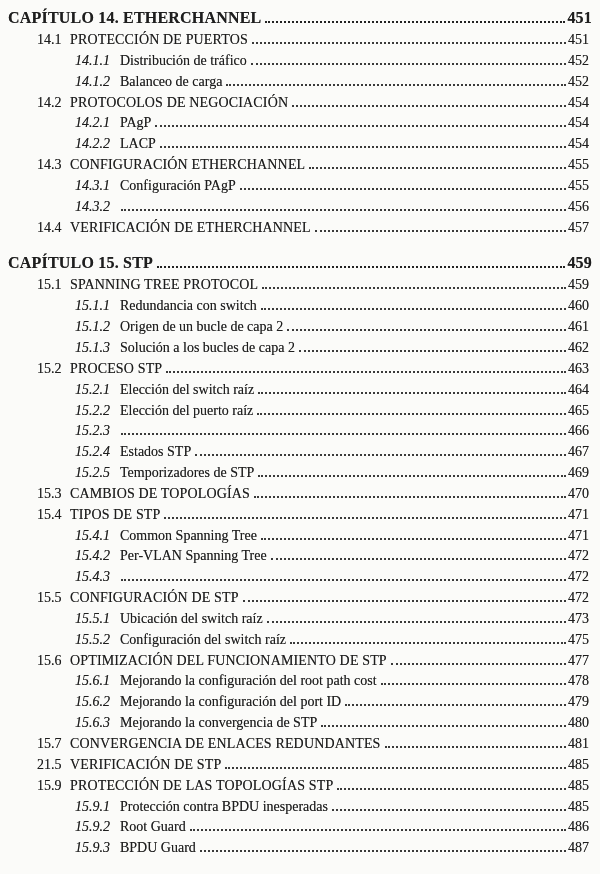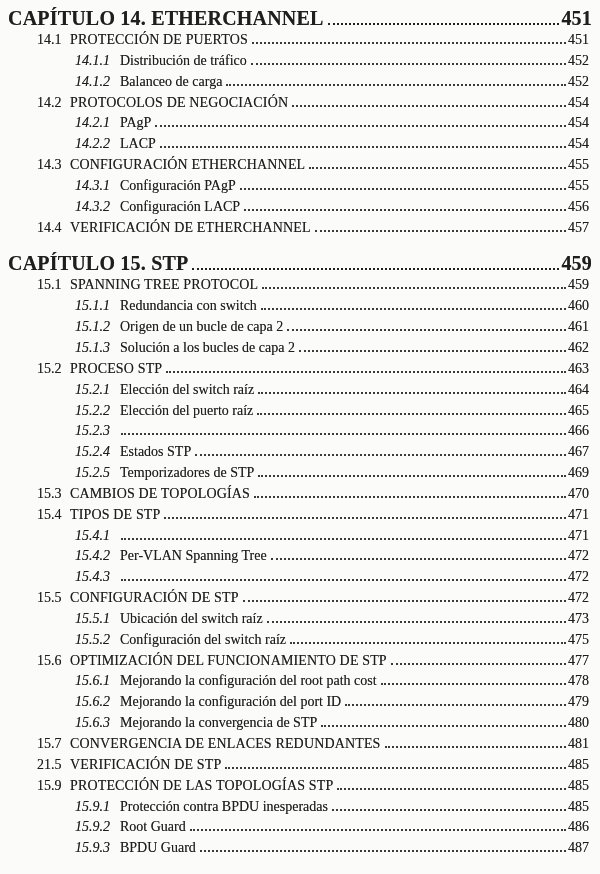--- a/index.html
+++ b/index.html
@@ -22,21 +22,21 @@
     height: 20.85px;
     line-height: 20.85px;
     font-size: 14px;
     white-space: nowrap;
     text-shadow: 0 0 0.4px rgba(20,20,20,0.55);
   }
   .chapter-row {
     height: 24px;
     line-height: 24px;
     font-weight: bold;
-    font-size: 20px;
+    font-size: 16px;
     letter-spacing: 0.2px;
     font-family: Liberation Serif, serif;
   }
   .num { flex: 0 0 auto; }
   .lvl1 { padding-left: 29px; }
   .lvl1 .num { width: 33px; }
   .lvl1 .label { letter-spacing: 0.15px; }
   .lvl2 { padding-left: 67px; }
   .lvl2 .num { width: 45px; font-style: italic; }
   .label { flex: 0 0 auto; padding-right: 3px; }
@@ -106,21 +106,20 @@
           <span class="pg">455</span>
         </div>
         <div class="row lvl2">
           <span class="num">14.3.1</span>
           <span class="label">Configuración PAgP</span>
           <span class="leader"></span>
           <span class="pg">455</span>
         </div>
         <div class="row lvl2">
           <span class="num">14.3.2</span>
-          <span class="label">Configuración LACP</span>
           <span class="leader"></span>
           <span class="pg">456</span>
         </div>
         <div class="row lvl1">
           <span class="num">14.4</span>
           <span class="label">VERIFICACIÓN DE ETHERCHANNEL</span>
           <span class="leader"></span>
           <span class="pg">457</span>
         </div>
       </section>
@@ -196,20 +195,21 @@
           <span class="pg">470</span>
         </div>
         <div class="row lvl1">
           <span class="num">15.4</span>
           <span class="label">TIPOS DE STP</span>
           <span class="leader"></span>
           <span class="pg">471</span>
         </div>
         <div class="row lvl2">
           <span class="num">15.4.1</span>
+          <span class="label">Common Spanning Tree</span>
           <span class="leader"></span>
           <span class="pg">471</span>
         </div>
         <div class="row lvl2">
           <span class="num">15.4.2</span>
           <span class="label">Per-VLAN Spanning Tree</span>
           <span class="leader"></span>
           <span class="pg">472</span>
         </div>
         <div class="row lvl2">

